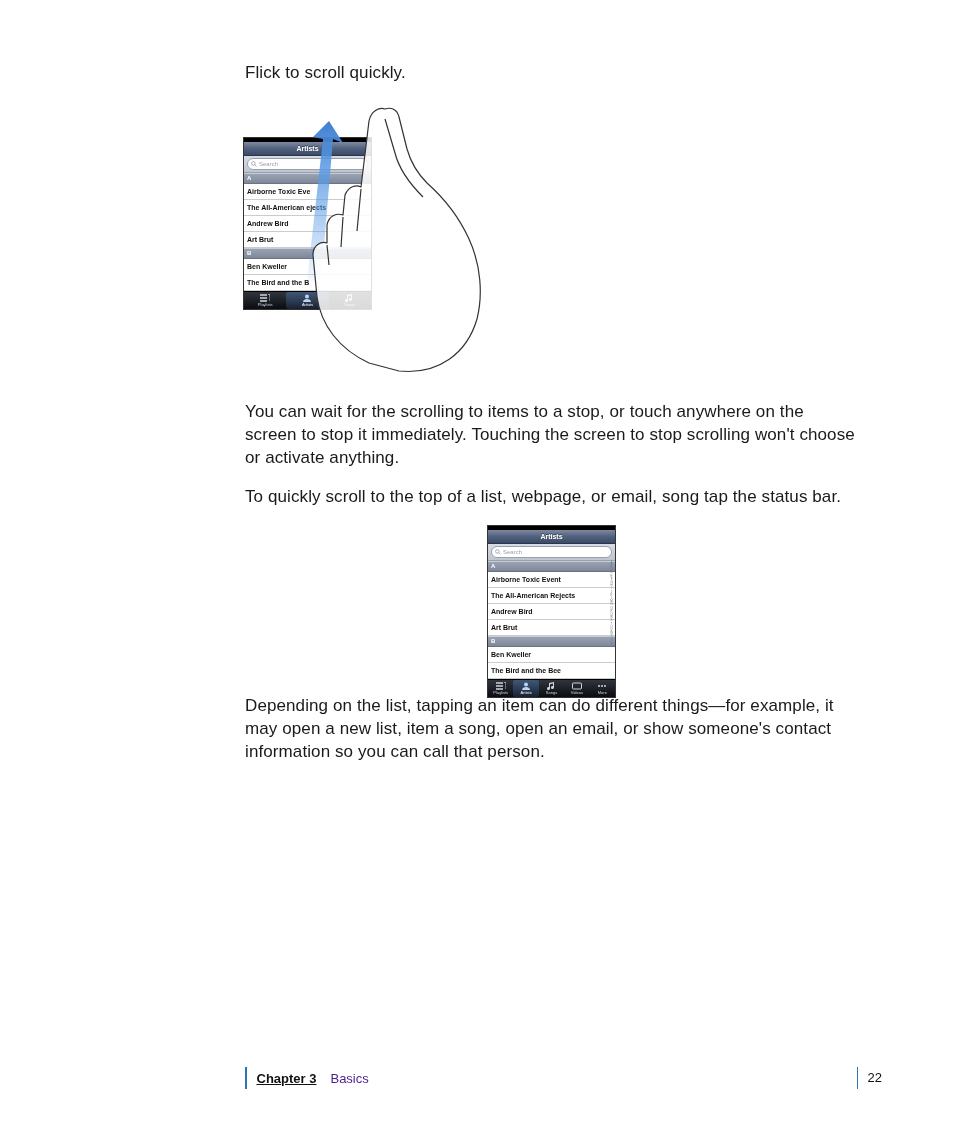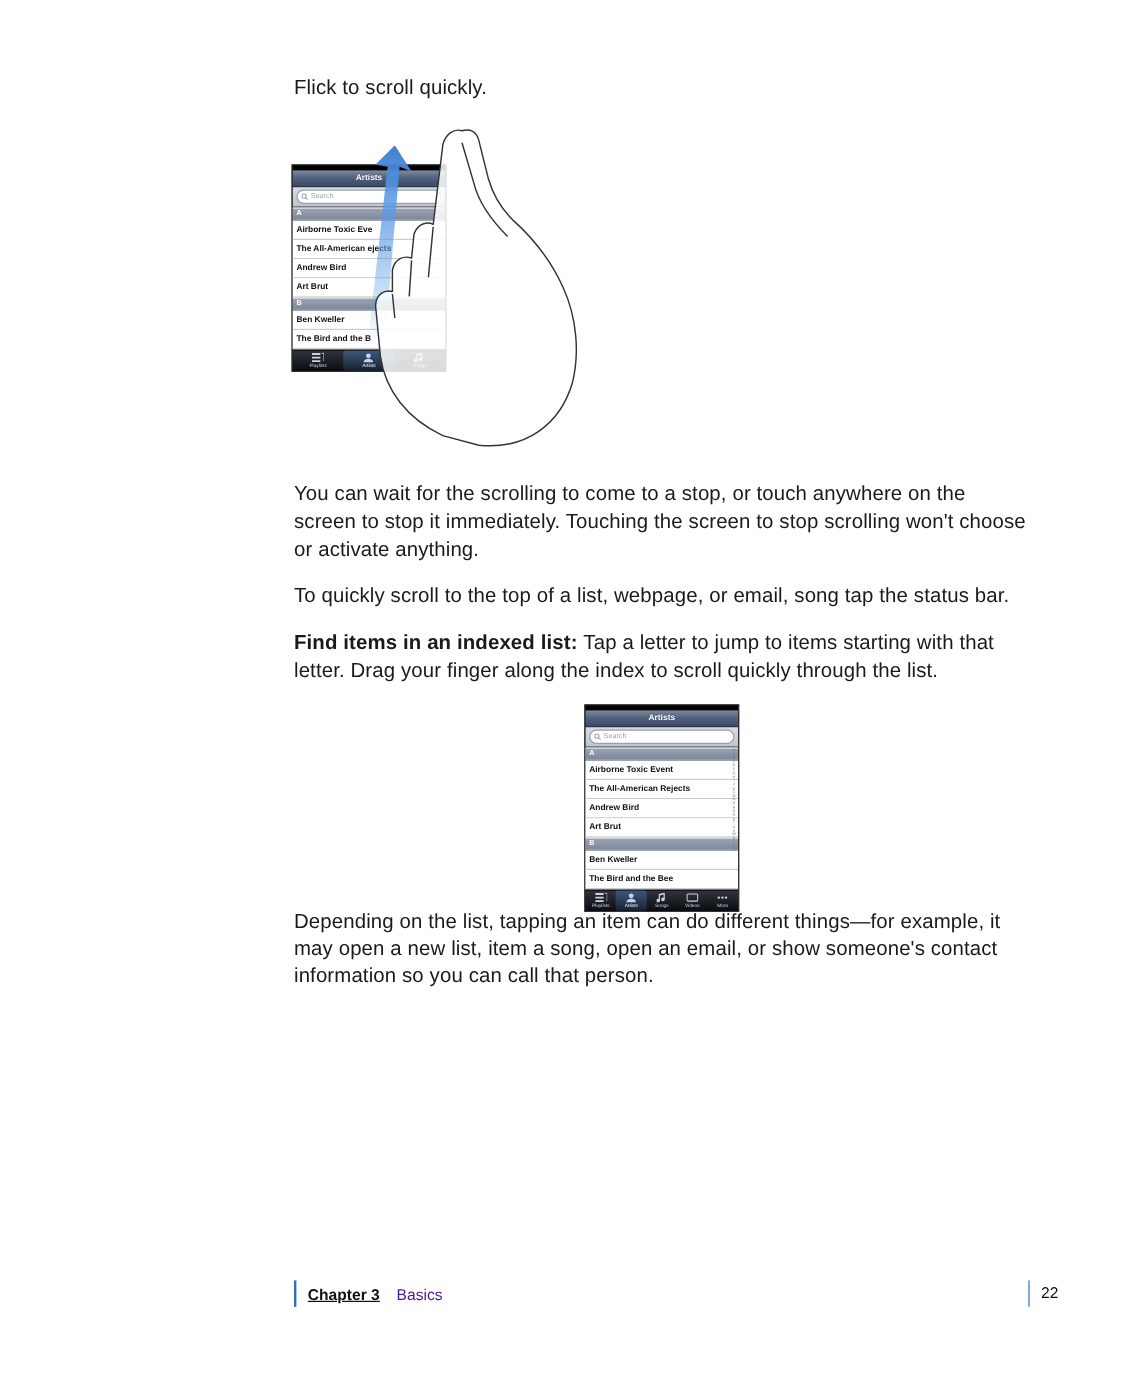--- a/index.html
+++ b/index.html
@@ -265,25 +265,22 @@
                C140,270 168,248 178,214
                C184,190 182,160 170,134
                C160,112 146,94 128,78
                C120,70 112,58 108,44 L100,12
                C98,4 92,2 86,4 Z
                M86,14 L96,48 C100,64 112,80 124,92
                M62,84 L58,126 M44,112 L42,142 M28,140 L30,160" fill="#fff" fill-opacity="0.85" stroke="#333" stroke-width="1.2" stroke-linejoin="round"></path>
     </svg>
   </div>
 
-  <p class="body-text">You can wait for the scrolling to come to a stop, or touch anywhere on the screen to stop it immediately. Touching the screen to stop scrolling won't choose or activate anything.</p>
+  <p class="body-text">You can wait for the scrolling to items to a stop, or touch anywhere on the screen to stop it immediately. Touching the screen to stop scrolling won't choose or activate anything.</p>
   <p class="body-text">To quickly scroll to the top of a list, webpage, or email, song tap the status bar.</p>
-  <p class="body-text">
-    <strong>Find items in an indexed list:  </strong><span>Tap a letter to jump to items starting with that letter. Drag your finger along the index to scroll quickly through the list.</span>
-  </p>
 
   <div class="figure-row">
     <div class="phone">
       <div class="statusbar"></div>
       <div class="navbar">Artists</div>
       <div class="searchbar">
         <div class="searchfield">
           <svg width="6" height="6" viewBox="0 0 10 10">
               <circle cx="4" cy="4" r="3" fill="none" stroke="#9aa0ab" stroke-width="1.4"></circle>
               <line x1="6.2" y1="6.2" x2="9" y2="9" stroke="#9aa0ab" stroke-width="1.4"></line>

